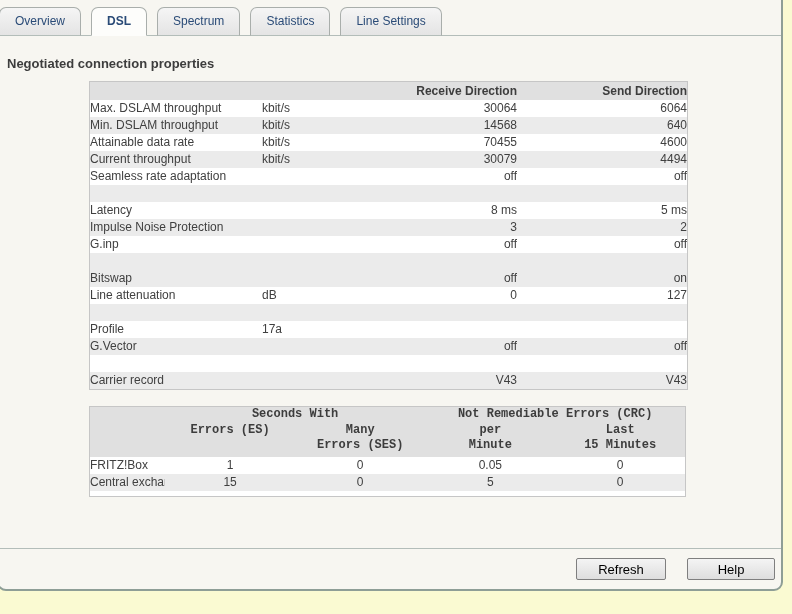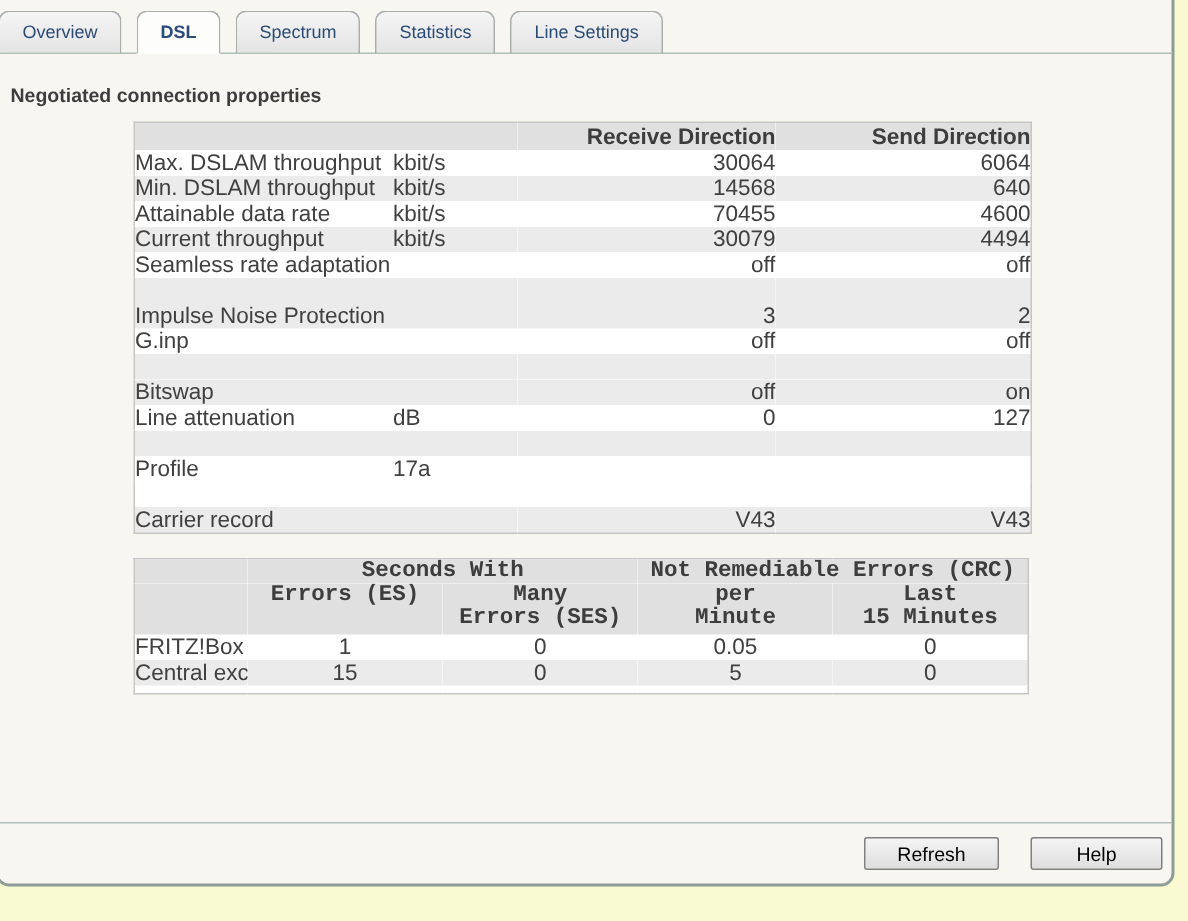--- a/index.html
+++ b/index.html
@@ -40,21 +40,21 @@
   
   .section-title{
     margin:20px 0 0 8px;
     font-size:13px;font-weight:bold;color:#3d3d3d;
   }
   
   table.data{
     border-collapse:collapse;table-layout:fixed;
     width:597px;margin:10px 0 0 90px;
     background:#ffffff;border:1px solid #c6c6c6;
-    font-size:15px;color:#404040;
+    font-size:12px;color:#404040;
   }
   table.data td,table.data th{
     overflow:hidden;white-space:nowrap;
     height:17px;padding:0;line-height:15px;
   }
   table.data thead th{
     background:#e0e0e0;font-weight:bold;height:18px;color:#3d3d3d;
   }
   tr.alt td{background:#ebebeb;}
   
@@ -147,20 +147,26 @@
           <td class="c-unit"></td>
           <td class="c-rx">off</td>
           <td class="c-tx">off</td>
         </tr>
         <tr class="alt">
           <td class="c-label"></td>
           <td class="c-unit"></td>
           <td class="c-rx"></td>
           <td class="c-tx"></td>
         </tr>
+        <tr class="">
+          <td class="c-label">Latency</td>
+          <td class="c-unit"></td>
+          <td class="c-rx">8 ms</td>
+          <td class="c-tx">5 ms</td>
+        </tr>
         <tr class="alt">
           <td class="c-label">Impulse Noise Protection</td>
           <td class="c-unit"></td>
           <td class="c-rx">3</td>
           <td class="c-tx">2</td>
         </tr>
         <tr class="">
           <td class="c-label">G.inp</td>
           <td class="c-unit"></td>
           <td class="c-rx">off</td>
@@ -188,20 +194,26 @@
           <td class="c-label"></td>
           <td class="c-unit"></td>
           <td class="c-rx"></td>
           <td class="c-tx"></td>
         </tr>
         <tr class="">
           <td class="c-label">Profile</td>
           <td class="c-unit">17a</td>
           <td class="c-rx"></td>
           <td class="c-tx"></td>
+        </tr>
+        <tr class="alt">
+          <td class="c-label">G.Vector</td>
+          <td class="c-unit"></td>
+          <td class="c-rx">off</td>
+          <td class="c-tx">off</td>
         </tr>
         <tr class="">
           <td class="c-label"></td>
           <td class="c-unit"></td>
           <td class="c-rx"></td>
           <td class="c-tx"></td>
         </tr>
         <tr class="alt">
           <td class="c-label">Carrier record</td>
           <td class="c-unit"></td>

